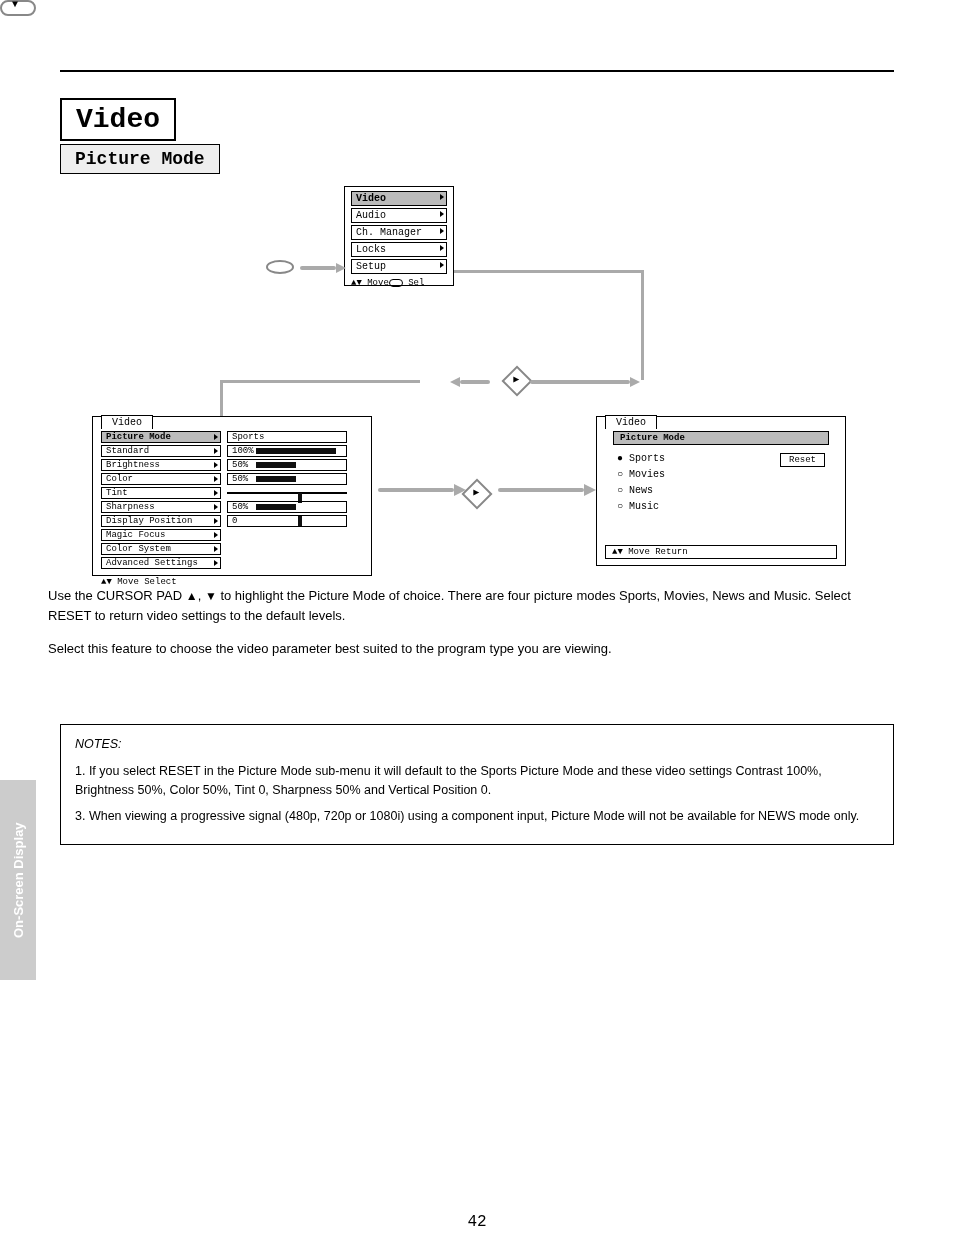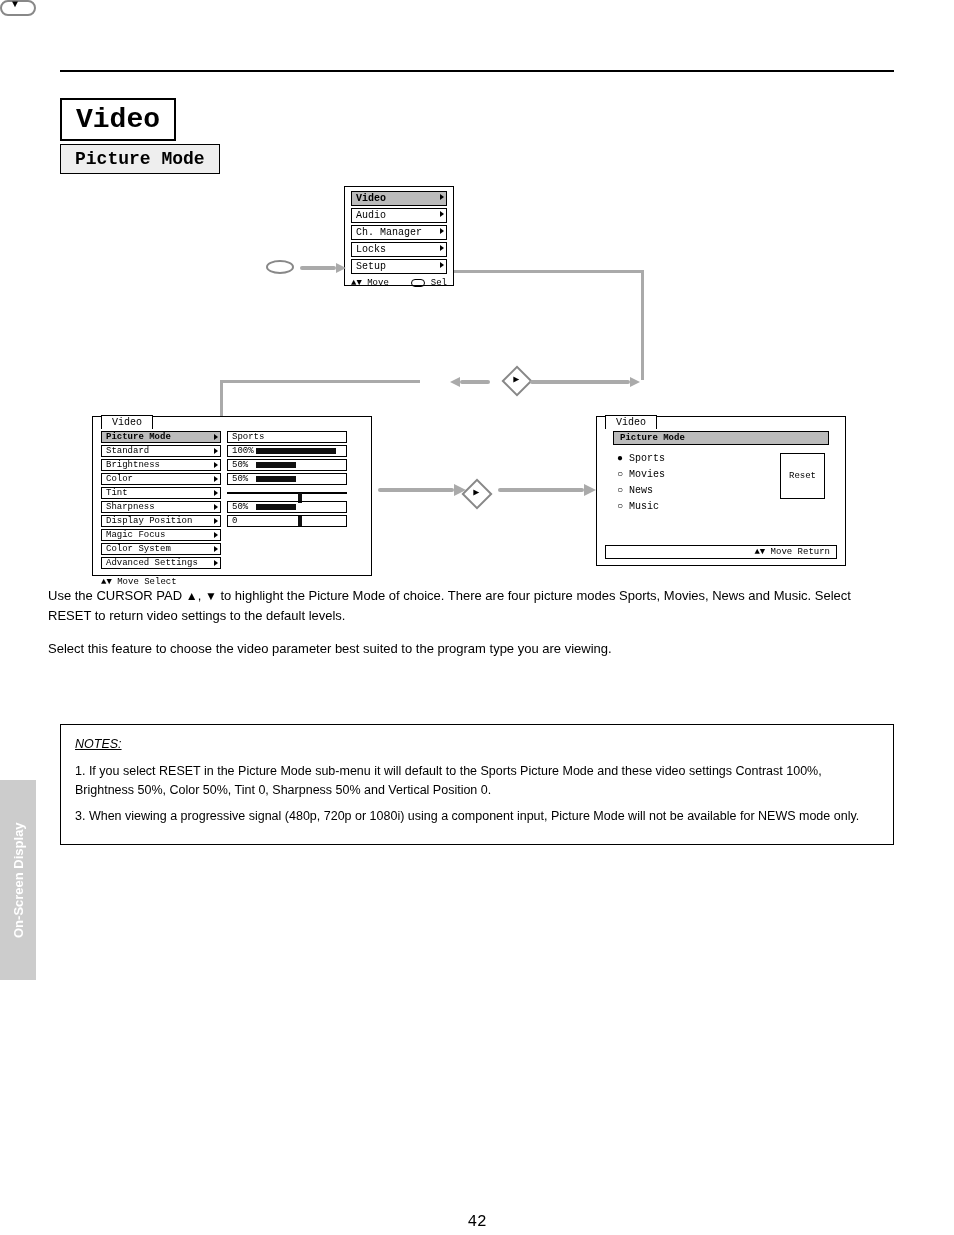--- a/index.html
+++ b/index.html
@@ -66,42 +66,42 @@
   .osd {
     position: absolute;
     border: 1px solid #000;
     background: #fff;
     font-size: 10px;
   }
   .osd-top { left: 344px; top: 186px; width: 110px; height: 100px; padding: 4px 6px; }
   .osd-top .row { border:1px solid #000; margin-bottom:2px; padding:1px 4px; position:relative; }
   .osd-top .row.hi { background:#bbb; font-weight:bold; }
   .osd-top .row::after { content:""; position:absolute; right:2px; top:2px; width:0;height:0;border-top:3px solid transparent;border-bottom:3px solid transparent;border-left:4px solid #000;}
-  .osd-top .foot { font-size:9px; padding-top:2px; display:flex; justify-content:space-between;}
+  .osd-top .foot { font-size:9px; padding-top:2px; display:flex; }
 
   .osd-left { left: 92px; top: 416px; width: 280px; height: 160px; }
   .osd-left .tab { position:absolute; left:8px; top:-2px; background:#fff; border:1px solid #000; border-bottom:none; padding:1px 10px; font-size:10px;}
   .osd-left-inner { padding:14px 8px 4px 8px; }
   .osd-left-inner .mrow { display:flex; gap:6px; margin-bottom:2px; align-items:center;}
   .osd-left-inner .label { border:1px solid #000; width:120px; padding:0 4px; font-size:9px; position:relative;}
   .osd-left-inner .label.hi { background:#bbb; font-weight:bold;}
   .osd-left-inner .label::after { content:""; position:absolute; right:2px; top:2px; width:0;height:0;border-top:3px solid transparent;border-bottom:3px solid transparent;border-left:4px solid #000;}
   .osd-left-inner .val { border:1px solid #000; width:120px; padding:0 4px; font-size:9px; position:relative;}
   .osd-left-inner .bar { position:absolute; left:28px; top:2px; height:6px; background:#111; }
   .osd-left-inner .tick { position:absolute; top:0; width:4px; height:10px; background:#111;}
   .osd-left .foot { font-size:9px; padding:2px 8px; }
 
   .osd-right { left: 596px; top: 416px; width: 250px; height: 150px; }
   .osd-right .tab { position:absolute; left:8px; top:-2px; background:#fff; border:1px solid #000; border-bottom:none; padding:1px 10px; font-size:10px;}
   .osd-right .sub { position:absolute; left:16px; top:14px; right:16px; border:1px solid #000; padding:1px 6px; font-size:9px; font-weight:bold; background:#bbb;}
   .osd-right .opts { position:absolute; left:20px; top:34px; font-size:10px; line-height:16px;}
   .osd-right .opts .o::before { content:"○ "; }
   .osd-right .opts .o.sel::before { content:"● "; }
-  .osd-right .reset { position:absolute; right:20px; top:36px; border:1px solid #000; padding:17px 8px; font-size:9px;}
-  .osd-right .botbar { position:absolute; left:8px; right:8px; bottom:6px; border:1px solid #000; padding:1px 6px; font-size:9px;text-align:right;}
+  .osd-right .reset { position:absolute; right:20px; top:36px; border:1px solid #000; padding:1px 8px; font-size:9px;}
+  .osd-right .botbar { position:absolute; left:8px; right:8px; bottom:6px; border:1px solid #000; padding:1px 6px; font-size:9px;}
 
   
   .pill {
     position:absolute;
     border:2px solid #888; border-radius:50%;
     background:#fff;
   }
   .pill.menu { left:266px; top:260px; width:28px; height:14px;}
   .arrow-gray { position:absolute; height:0; }
   .arrow-gray::after{content:"";position:absolute;right:-10px;top:-5px;width:0;height:0;border-top:5px solid transparent;border-bottom:5px solid transparent;border-left:10px solid #aaa;}
@@ -139,21 +139,21 @@
     font-family: Arial, sans-serif; font-size:13px; line-height:1.5;
   }
   .body-text p { margin-bottom:14px;}
   .body-text .arrowglyph { font-size:12px;}
   .note-box {
     position:absolute; left:60px; right:60px; top:724px;
     border:1px solid #000; padding:10px 14px;
     font-family: Arial, sans-serif; font-size:12.5px; line-height:1.5;
   }
   .note-box p { margin-bottom:8px;}
-  .note-box .notes { font-style:italic; text-decoration:underline;}
+  .note-box .notes { font-style:italic; }
   .foot-ico{display:inline-block;width:14px;height:8px;border:1px solid #000;border-radius:5px;vertical-align:middle;}
 </style>
 </head>
 <body>
 
 <div class="top-rule"></div>
 
 <div class="title-box">Video</div>
 <div class="subtitle-box">Picture Mode</div>
 

